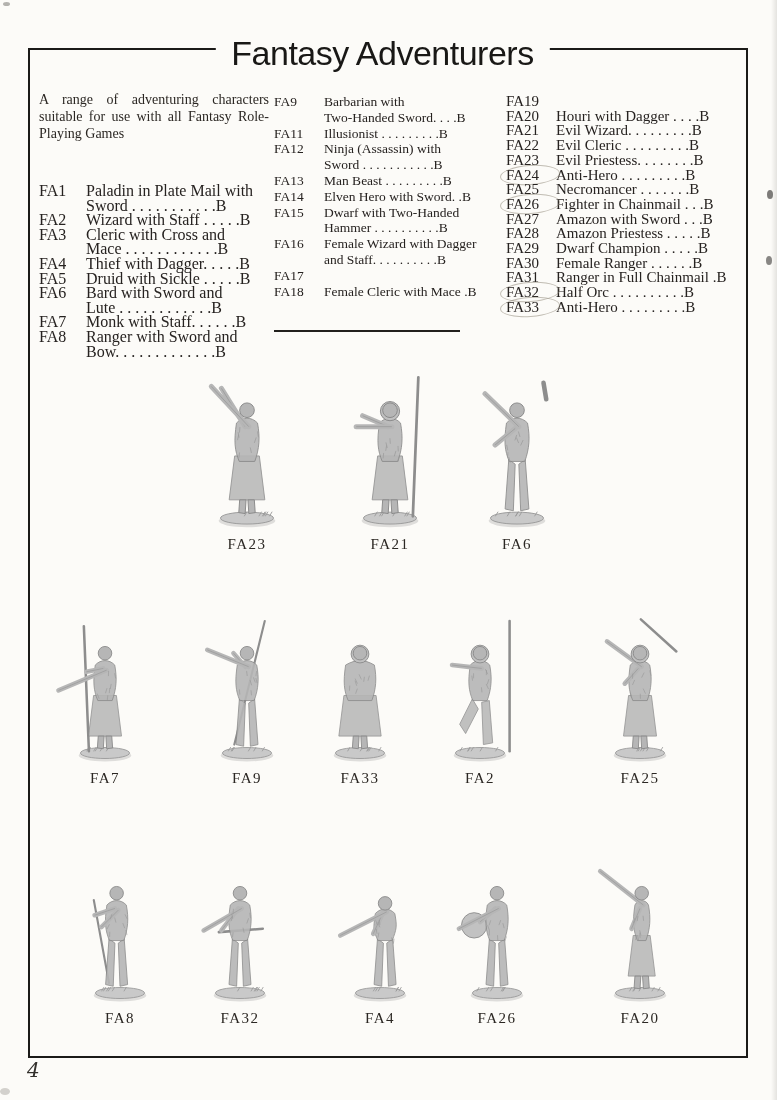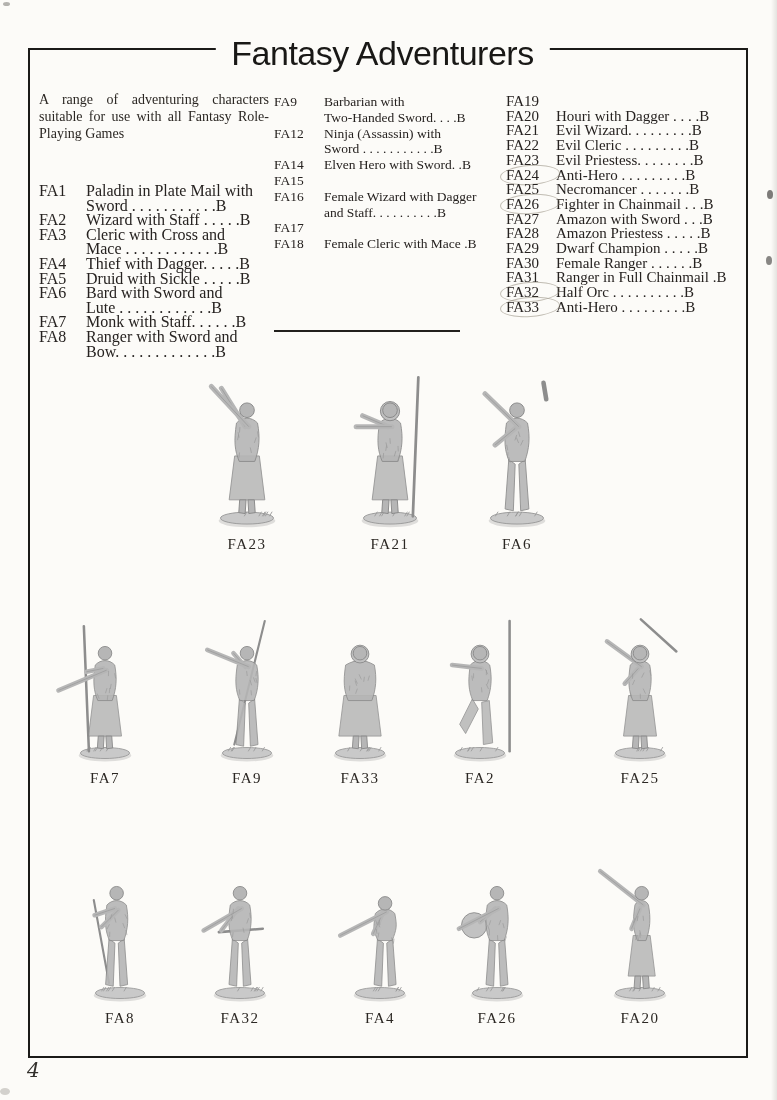--- a/index.html
+++ b/index.html
@@ -118,34 +118,50 @@
   </div>
 <div id="col2" class="col">
     <div class="entry">
       <span class="code">FA9</span>
       <span class="desc">
         <div>Barbarian with</div>
         <div>Two-Handed Sword. . . .B</div>
       </span>
     </div>
     <div class="entry">
+      <span class="code">FA11</span>
+      <span class="desc">
+        <div>Illusionist . . . . . . . . .B</div>
+      </span>
+    </div>
+    <div class="entry">
       <span class="code">FA12</span>
       <span class="desc">
         <div>Ninja (Assassin) with</div>
         <div>Sword . . . . . . . . . . .B</div>
       </span>
     </div>
     <div class="entry">
+      <span class="code">FA13</span>
+      <span class="desc">
+        <div>Man Beast . . . . . . . . .B</div>
+      </span>
+    </div>
+    <div class="entry">
       <span class="code">FA14</span>
       <span class="desc">
         <div>Elven Hero with Sword. .B</div>
       </span>
     </div>
     <div class="entry">
       <span class="code">FA15</span>
+      <span class="desc">
+        <div>Dwarf with Two-Handed</div>
+        <div>Hammer . . . . . . . . . .B</div>
+      </span>
     </div>
     <div class="entry">
       <span class="code">FA16</span>
       <span class="desc">
         <div>Female Wizard with Dagger</div>
         <div>and Staff. . . . . . . . . .B</div>
       </span>
     </div>
     <div class="entry">
       <span class="code">FA17</span>

